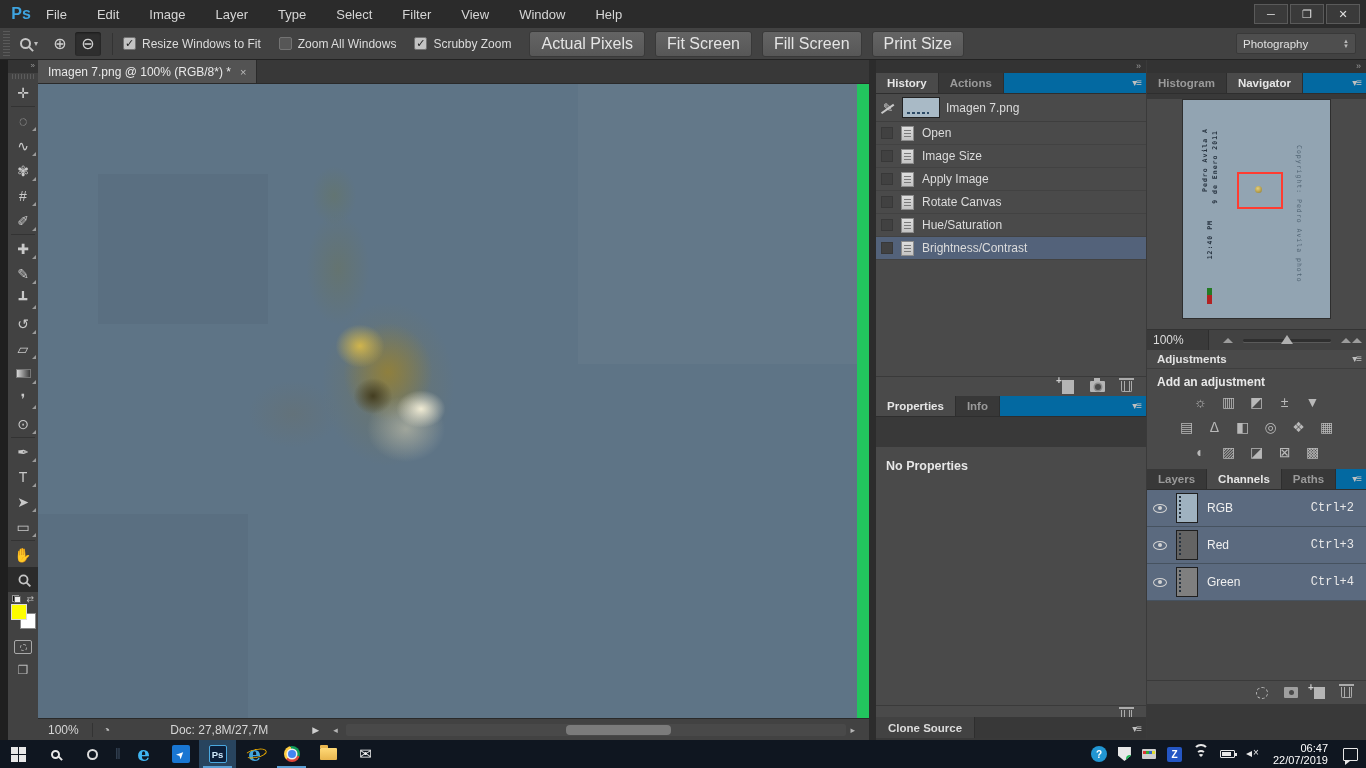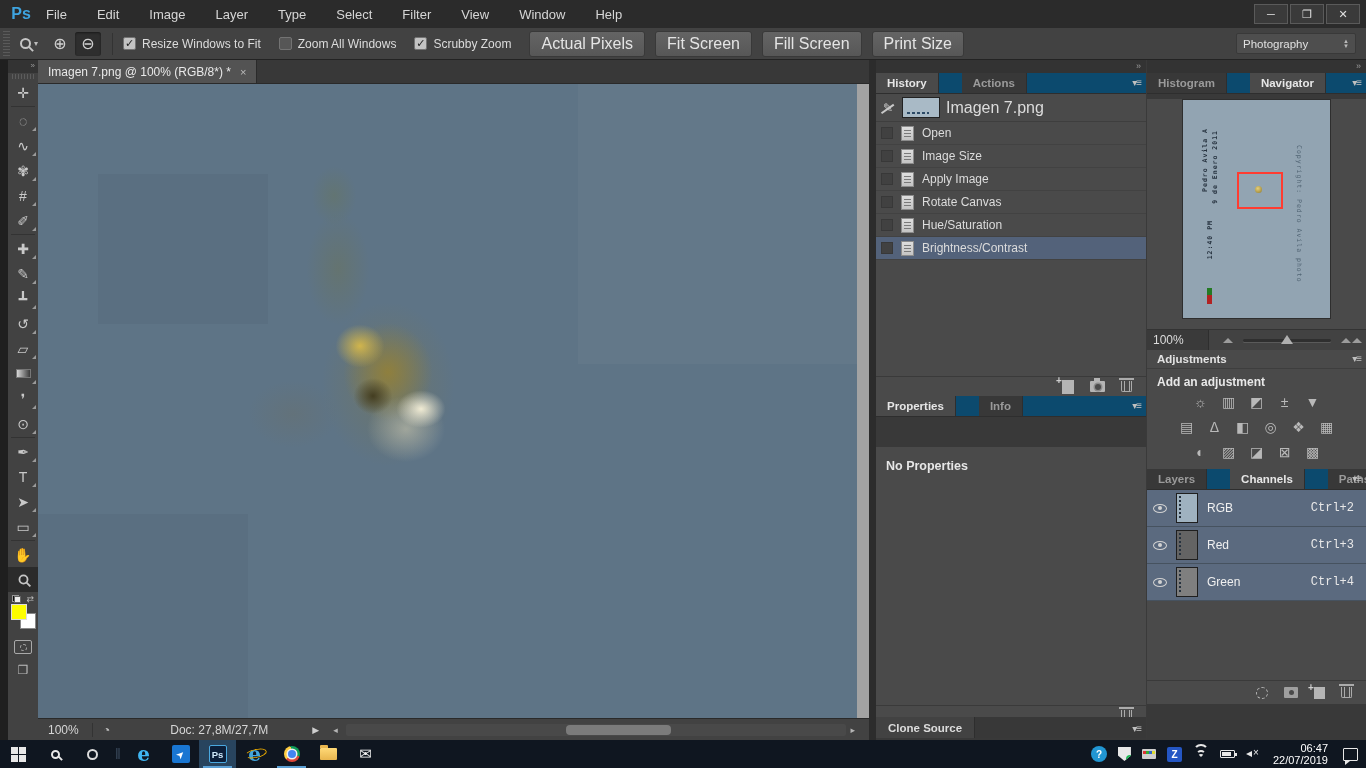--- a/index.html
+++ b/index.html
@@ -62,21 +62,21 @@
   .swaparr { color:#bbb; font-size:9px; line-height:8px; }
   #swatches { position:relative; width:26px; height:28px; margin:1px 0 0 3px; }
   #fgswatch { position:absolute; left:0; top:0; width:16px; height:16px; border:1px solid #ddd; }
   #bgswatch { position:absolute; left:9px; top:9px; width:16px; height:16px; border:1px solid #888; background:#fff; }
   .qmask { width:18px; height:14px; margin:8px auto 0 auto; border:1px solid #a9a9a9; border-radius:2px;
     display:flex; align-items:center; justify-content:center; }
   .qmask i { display:block; width:7px; height:7px; border:1px dashed #a9a9a9; border-radius:50%; }
   .smode { text-align:center; color:#bdbdbd; font-size:12px; margin-top:9px; }
 
   
-  #docarea { position:absolute; left:38px; top:60px; width:956px; height:680px; background:#a3a3a3; }
+  #docarea { position:absolute; left:38px; top:60px; width:956px; height:680px; background:#22c55e; }
   #tabbar { height:24px; background:#383838; border-bottom:1px solid #2a2a2a; display:flex; }
   .doctab { background:#535353; color:#e8e8e8; font-size:12px; display:flex; align-items:center;
     gap:9px; padding:0 10px; border-right:1px solid #2a2a2a; }
   .doctab .x { color:#bbb; font-size:11px; }
   #canvas { position:absolute; left:0; top:24px; width:819px; height:634px; overflow:hidden;
     background:
       radial-gradient(34px 30px at 322px 262px, rgba(214,184,74,.95), rgba(214,184,74,0) 72%),
       radial-gradient(26px 24px at 335px 312px, rgba(62,55,26,.9), rgba(62,55,26,0) 75%),
       radial-gradient(34px 26px at 383px 325px, rgba(247,241,216,.95), rgba(247,241,216,0) 72%),
       radial-gradient(52px 44px at 368px 345px, rgba(233,225,195,.45), rgba(233,225,195,0) 75%),
@@ -101,21 +101,21 @@
   #hscroll { position:relative; flex:1; height:12px; margin:0 4px 0 8px; background:#494949; border-radius:2px; }
   #hthumb { position:absolute; left:220px; top:1px; width:105px; height:10px; background:#7b7b7b; border-radius:4px; }
   .harr { color:#b5b5b5; font-size:9px; }
 
   
   .pcol { position:absolute; top:60px; height:680px; background:#393939; }
   #colA { left:876px; width:270px; }
   #colB { left:1147px; width:219px; }
   .colgap { position:absolute; top:60px; width:7px; height:680px; background:#2c2c2c; }
   .phead { height:13px; background:#333; color:#9a9a9a; font-size:9px; text-align:right; padding:0 5px; line-height:13px; }
-  .ptabs { height:21px; background:#0c4a6e; display:flex; align-items:center; position:relative; border-bottom:1px solid #2e2e2e;gap:23px;}
+  .ptabs { height:21px; background:#0369a1; display:flex; align-items:center; position:relative; border-bottom:1px solid #2e2e2e;}
   .ptab { height:20px; padding:0 11px; font-size:11.5px; color:#9a9a9a; display:flex; align-items:center;
     font-weight:bold; background:#383838; border-right:1px solid #2e2e2e; }
   .ptab.on { background:#4a4a4a; color:#e6e6e6; }
   .pmenu { position:absolute; right:5px; top:4px; color:#c0c0c0; font-size:10px; letter-spacing:-1px; }
   .pbody { background:#4a4a4a; position:relative; }
   .pfoot { height:20px; background:#4a4a4a; border-top:1px solid #3a3a3a; display:flex;
     align-items:center; justify-content:flex-end; gap:16px; padding-right:14px; }
 
   
   .hsnap { height:28px; display:flex; align-items:center; border-bottom:1px solid #3e3e3e; gap:6px; padding-left:4px; }
@@ -439,21 +439,21 @@
     <div>
       <div class="ptabs">
         <div class="ptab on">History</div>
         <div class="ptab">Actions</div>
         <span class="pmenu">▾≡</span>
       </div>
       <div class="pbody">
         <div class="hsnap">
           <span class="hbrush">✎</span>
           <span class="hthumb"></span>
-          <span style="font-size:16px;color:#dcdcdc;">Imagen 7.png</span>
+          <span style="font-size:12px;color:#dcdcdc;">Imagen 7.png</span>
         </div>
         <div class="hrow">
           <span class="hchk"></span>
           <span class="hdoc"></span>
           <span>Open</span>
         </div>
         <div class="hrow">
           <span class="hchk"></span>
           <span class="hdoc"></span>
           <span>Image Size</span>

